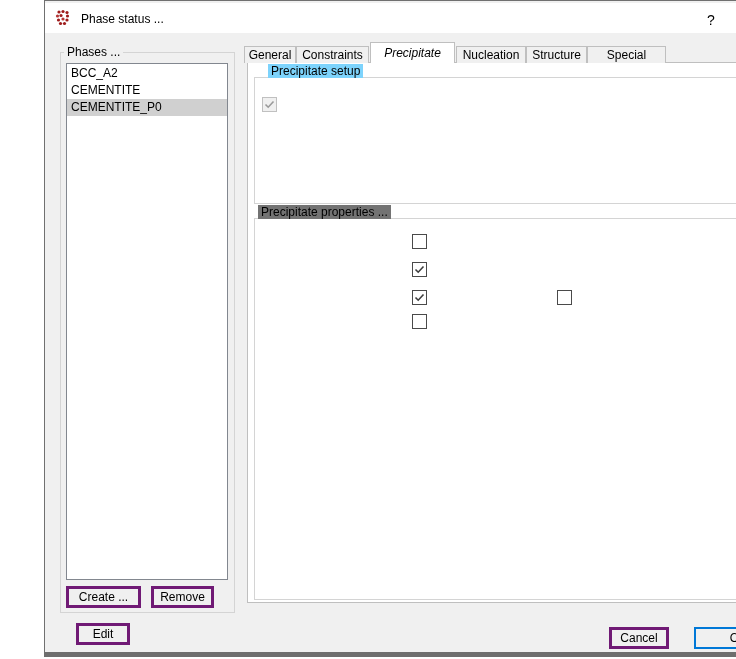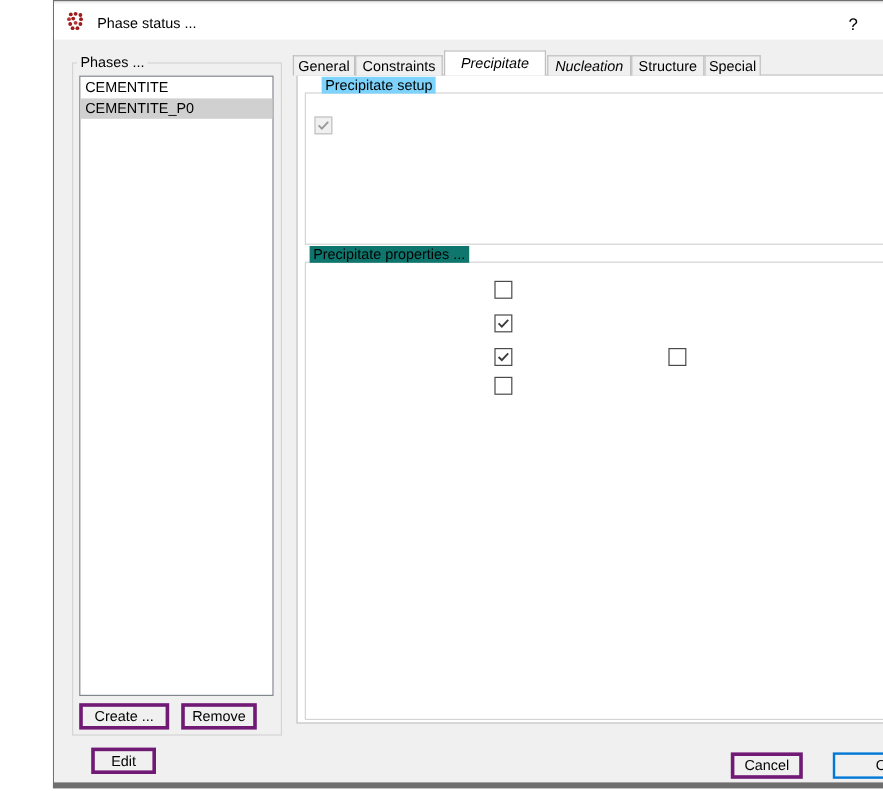--- a/index.html
+++ b/index.html
@@ -73,32 +73,33 @@
       </g>
     </svg>
     <div class="title-text">Phase status ...</div>
     <div class="cap-btn" style="left:649px;">?</div>
     <div class="cap-btn" style="left:695px;font-size:15px;">✕</div>
   </div>
 
   <div class="grp" style="left:16px;top:52px;width:173px;height:559px;"></div>
   <div class="grp-label" style="left:20px;top:45px;background:#f0f0f0;">Phases ...</div>
   <div class="listbox" style="left:22px;top:63px;width:160px;height:514px;">
+    <div class="list-item">BCC_A2</div>
     <div class="list-item">CEMENTITE</div>
     <div class="list-item selected">CEMENTITE_P0</div>
   </div>
   <div class="btn" style="left:22px;top:586px;width:75px;height:22px;">Create ...</div>
   <div class="btn" style="left:107px;top:586px;width:63px;height:22px;">Remove</div>
 
   <div class="tab" style="left:200px;top:46px;width:52px;height:17px;">General</div>
   <div class="tab" style="left:252px;top:46px;width:73px;height:17px;">Constraints</div>
   <div class="tab active" style="left:326px;top:42px;width:85px;height:21px;font-style:italic;">Precipitate</div>
-  <div class="tab" style="left:412px;top:46px;width:70px;height:17px;font-style:italic;">Nucleation</div>
+  <div class="tab" style="left:412px;top:46px;width:70px;height:17px;">Nucleation</div>
   <div class="tab" style="left:482px;top:46px;width:61px;height:17px;">Structure</div>
-  <div class="tab" style="left:543px;top:46px;width:47px;height:17px;">Special</div>
+  <div class="tab" style="left:543px;top:46px;width:79px;height:17px;">Special</div>
 
   <div class="panel"></div>
 
   <div class="grp" style="left:210px;top:77px;width:494px;height:125px;z-index:2;"></div>
   <div class="grp-label" style="left:224px;top:64px;background:#7dd3fc;">Precipitate setup</div>
 
   <div class="cb disabled" style="left:218px;top:97px;">
     <svg width="11" height="11" viewBox="0 0 11 11">
       <polyline points="1.5,5.5 4.2,8.2 9.5,2.5" fill="none" stroke="#9a9a9a" stroke-width="1.6"></polyline>
     </svg>
@@ -110,21 +111,21 @@
 
   <div class="lbl" style="left:218px;top:150px;">Kinetic alias name</div>
   <input class="field" style="left: 340px; top: 146px; width: 361px;" value="CEMENTITE_P0">
 
   <div class="lbl" style="left:218px;top:175px;"># size classes:</div>
   <div class="field focused" style="left:340px;top:170px;width:178px;height:22px;"><span class="sel-text">250</span></div>
   <div class="btn" style="left:525px;top:170px;width:68px;height:22px;">Initialize ...</div>
   <div class="btn" style="left:601px;top:170px;width:100px;height:22px;">Edit distribution ...</div>
 
   <div class="grp" style="left:210px;top:218px;width:494px;height:380px;z-index:2;"></div>
-  <div class="grp-label" style="left:214px;top:205px;background:#0f766e;">Precipitate properties ...</div>
+  <div class="grp-label" style="left:214px;top:205px;background:#737373;">Precipitate properties ...</div>
 
   <div class="lbl" style="left:214px;top:236px;">Shape factor H/D (0.1 is plate)</div>
   <div class="cb" style="left:368px;top:234px;"></div>
   <div class="lbl" style="left:389px;top:236px;">use</div>
   <input class="field disabled" style="left: 513px; top: 231px; width: 181px;" disabled="" value="1.0">
 
   <div class="lbl" style="left:214px;top:264px;">Interfacial energy [J/m2]</div>
   <div class="cb" style="left:368px;top:262px;">
     <svg width="11" height="11" viewBox="0 0 11 11">
       <polyline points="1.5,5.5 4.2,8.2 9.5,2.5" fill="none" stroke="#3c3c3c" stroke-width="1.6"></polyline>

